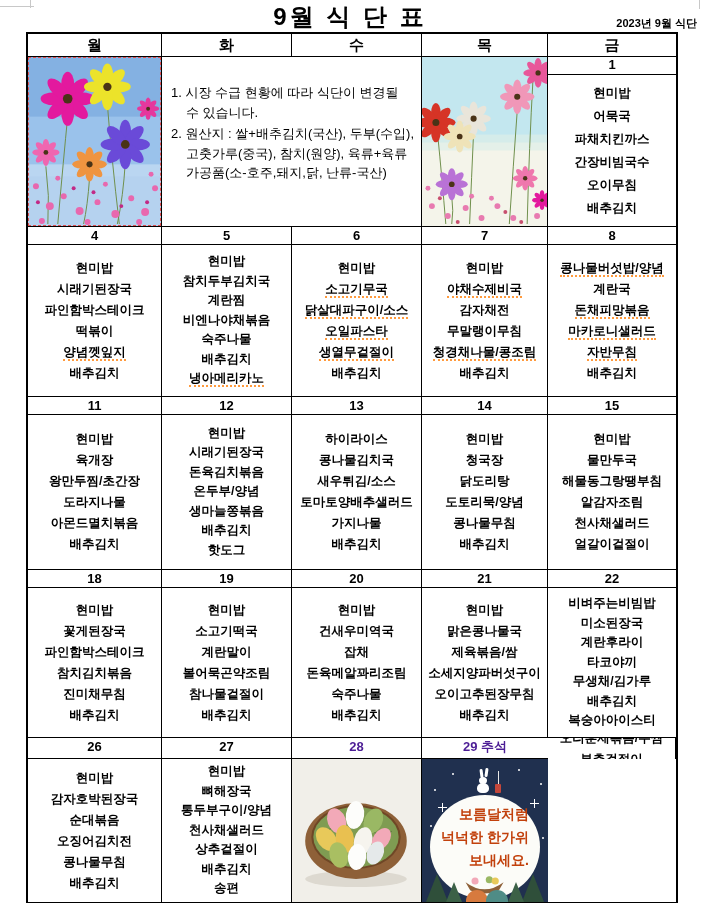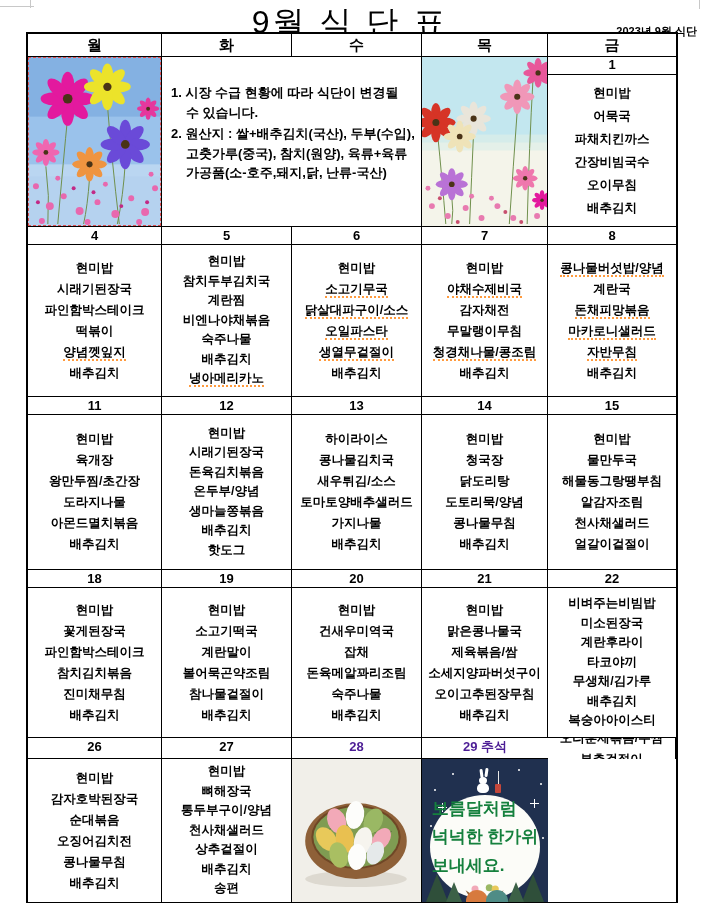--- a/index.html
+++ b/index.html
@@ -5,40 +5,40 @@
   html,body{margin:0;padding:0;background:#fff;}
   .page{position:relative;width:704px;height:903px;background:#fff;overflow:hidden;
         font-family:"Liberation Sans","DejaVu Sans",sans-serif;color:#000;}
   
   .mark{position:absolute;background:#c8c8c8;}
   .mk-tl-h{left:0;top:6px;width:34px;height:1px;}
   .mk-tl-v{left:30px;top:0;width:1px;height:8px;}
   .mk-tr-v{left:699px;top:0;width:1px;height:9px;}
 
   .title{position:absolute;left:26px;top:1px;width:648px;text-align:center;
-         font-size:32px;font-weight:normal;letter-spacing:3px;}
-  .subtitle{position:absolute;right:7px;top:24px;font-size:11px;font-weight:600;letter-spacing:0px;}
+         font-size:24px;font-weight:bold;letter-spacing:3px;}
+  .subtitle{position:absolute;right:7px;top:16px;font-size:11px;font-weight:600;letter-spacing:0px;}
 
   .calendar{position:absolute;left:26px;top:32px;width:648px;height:868px;
             border:2px solid #000;display:grid;
             grid-template-columns:134px 130px 130px 126px 128px;
             grid-template-rows:23px 170px 18px 152px 18px 155px 18px 150px 21px 143px;}
   .c{border-right:1px solid #000;border-bottom:1px solid #000;box-sizing:border-box;
      overflow:hidden;background:#fff;}
   .c.nr{border-right:none;}
   .c.nb{border-bottom:none;}
   .hcell{font-size:15px;font-weight:bold;text-align:center;line-height:21px;}
   .dcell{font-size:13px;font-weight:bold;text-align:center;line-height:17px;}
   .dcell.red{color:#4c1d95;}
   .menu{display:flex;flex-direction:column;justify-content:center;align-items:center;
         text-align:center;font-size:12.5px;font-weight:bold;}
   .menu .mi{line-height:21px;white-space:nowrap;}
   .menu.tight .mi{line-height:19.5px;}
   .uline{border-bottom:2px dotted #ff9a3d;padding-bottom:0px;}
-  .notice{grid-column:2 / span 2;padding:26px 6px 6px 9px;font-size:13px;font-weight:bold;
+  .notice{grid-column:2 / span 2;padding:26px 6px 6px 9px;font-size:13px;font-weight:normal;
           line-height:1.5;text-align:left;}
   .notice .nline{text-indent:-15px;padding-left:15px;margin-bottom:2px;}
   .img{padding:0;position:relative;}
   .img svg{display:block;width:100%;height:100%;}
   .frame{position:absolute;inset:0;}
   .frame.reddash::after{content:'';position:absolute;inset:0;border:1px dashed #e05050;pointer-events:none;}
   .d1{display:flex;flex-direction:column;padding:0;}
   .dband{height:17px;border-bottom:1px solid #000;text-align:center;
          font-size:13px;font-weight:bold;line-height:16px;}
   .d1menu{flex:1;display:flex;flex-direction:column;justify-content:center;align-items:center;
@@ -46,21 +46,21 @@
   .d1menu .mi{line-height:23px;white-space:nowrap;}
 
   
   .ch-bg{position:absolute;inset:0;background:#20304f;overflow:hidden;}
   .st{position:absolute;width:2px;height:2px;border-radius:50%;background:#fff;}
   .sp{position:absolute;width:9px;height:1px;background:#fff;}
   .sp::after{content:'';position:absolute;left:4px;top:-4px;width:1px;height:9px;background:#fff;}
   .moon{position:absolute;left:50%;top:36px;transform:translateX(-50%);width:110px;height:104px;
         border-radius:50%;background:#fcfcf8;display:flex;flex-direction:column;
         justify-content:center;align-items:center;}
-  .moon-text{color:#15803d;font-size:17px;font-weight:bold;text-align:left;line-height:1.65;}
+  .moon-text{color:#c2410c;font-size:14px;font-weight:bold;text-align:right;line-height:1.65;}
   .sbowl{margin-top:3px;}
   .rab{position:absolute;background:#fff;}
   .rab.ear{width:3px;height:9px;border-radius:2px;}
   .rab.head{width:8px;height:7px;border-radius:50%;}
   .rab.body{width:12px;height:10px;border-radius:50% 50% 40% 40%;}
   .lantern{position:absolute;width:6px;height:9px;background:#c4473b;border-radius:1px;}
   .rod{position:absolute;width:1px;height:14px;background:#e8e8e8;}
   .tree{position:absolute;width:0;height:0;border-left:11px solid transparent;
         border-right:11px solid transparent;border-bottom:28px solid #2f4f3a;bottom:0;}
   .tree.t2{border-bottom-color:#3c6147;border-left-width:8px;border-right-width:8px;

